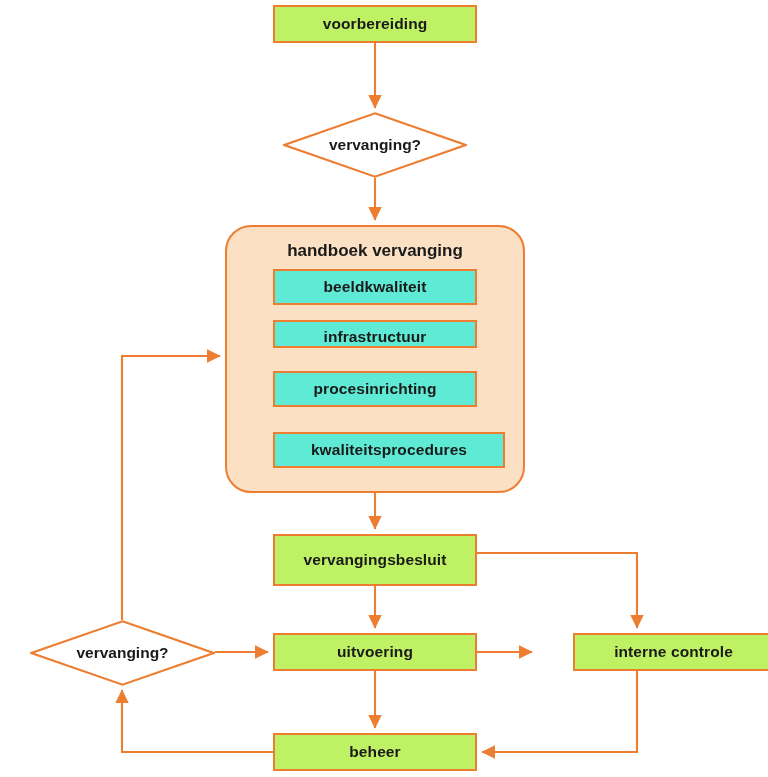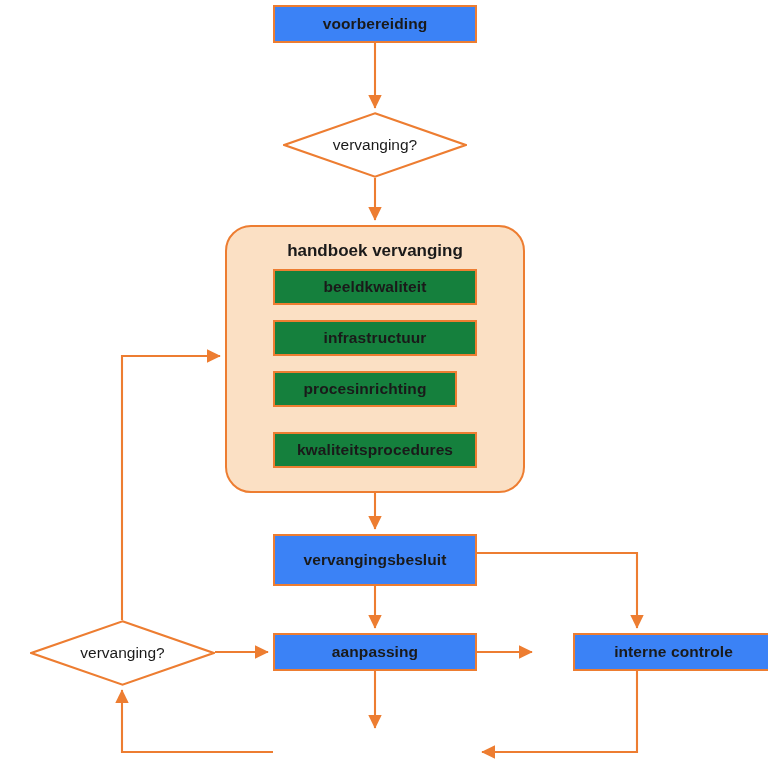--- a/index.html
+++ b/index.html
@@ -29,28 +29,28 @@
   .node {
     position: absolute;
     box-sizing: border-box;
     display: flex;
     align-items: center;
     justify-content: center;
     text-align: center;
   }
   .box {
     border: 2px solid #ED7D31;
-    background: #3b82f6;
+    background: #bef264;
     font-size: 15.5px;
     font-weight: bold;
     color: #1a1a1a;
     letter-spacing: 0.1px;
   }
   .box.inner {
-    background: #15803d;
+    background: #5eead4;
   }
   .group {
     border: 2px solid #ED7D31;
     background: #FBE0C4;
     border-radius: 26px;
   }
   .group-title {
     position: absolute;
     font-size: 17px;
     font-weight: bold;
@@ -70,21 +70,21 @@
   .diamond-label {
     position: absolute;
     left: 0;
     top: 0;
     width: 100%;
     height: 100%;
     display: flex;
     align-items: center;
     justify-content: center;
     font-size: 15.5px;
-    font-weight: normal;
+    font-weight: bold;
     color: #1a1a1a;
     white-space: nowrap;
   }
 </style>
 </head>
 <body>
 
 <div id="canvas">
 
   <svg id="edges" viewBox="0 0 768 777" width="768" height="777" xmlns="http://www.w3.org/2000/svg">
@@ -134,45 +134,48 @@
     <div class="diamond-label">vervanging?</div>
   </div>
 
   <div class="node group" style="left:225px; top:225px; width:300px; height:268px;"></div>
   <div class="group-title" style="left:225px; top:241px; width:300px;">handboek vervanging</div>
 
   <div class="node box inner" style="left:273px; top:269px; width:204px; height:36px;">
     <span>beeldkwaliteit</span>
   </div>
 
-  <div class="node box inner" style="left:273px; top:320px; width:204px; height:36px;">
+  <div class="node box inner" style="left:273px; top:320px; width:204px; height:28px;align-items:flex-end;">
     <span>infrastructuur</span>
   </div>
 
-  <div class="node box inner" style="left:273px; top:371px; width:184px; height:36px;">
+  <div class="node box inner" style="left:273px; top:371px; width:204px; height:36px;">
     <span>procesinrichting</span>
   </div>
 
-  <div class="node box inner" style="left:273px; top:432px; width:204px; height:36px;">
+  <div class="node box inner" style="left:273px; top:432px; width:232px; height:36px;">
     <span>kwaliteitsprocedures</span>
   </div>
 
   <div class="node box" style="left:273px; top:534px; width:204px; height:52px;">
     <span>vervangingsbesluit</span>
   </div>
 
   <div class="diamond-wrap" style="left:30px; top:620px; width:185px; height:66px;">
     <svg width="185" height="66" viewBox="0 0 185 66" xmlns="http://www.w3.org/2000/svg">
       <polygon points="92.5,1.3 183.7,33 92.5,64.7 1.3,33" fill="#ffffff" stroke="#ED7D31" stroke-width="2.1"></polygon>
     </svg>
     <div class="diamond-label">vervanging?</div>
   </div>
 
   <div class="node box" style="left:273px; top:633px; width:204px; height:38px;">
-    <span>aanpassing</span>
+    <span>uitvoering</span>
   </div>
 
   <div class="node box" style="left:537px; top:633px; width:201px; height:38px;margin-left:36px;">
     <span>interne controle</span>
   </div>
 
+  <div class="node box" style="left:273px; top:733px; width:204px; height:38px;">
+    <span>beheer</span>
+  </div>
 
 </div>
 
 </body></html>

